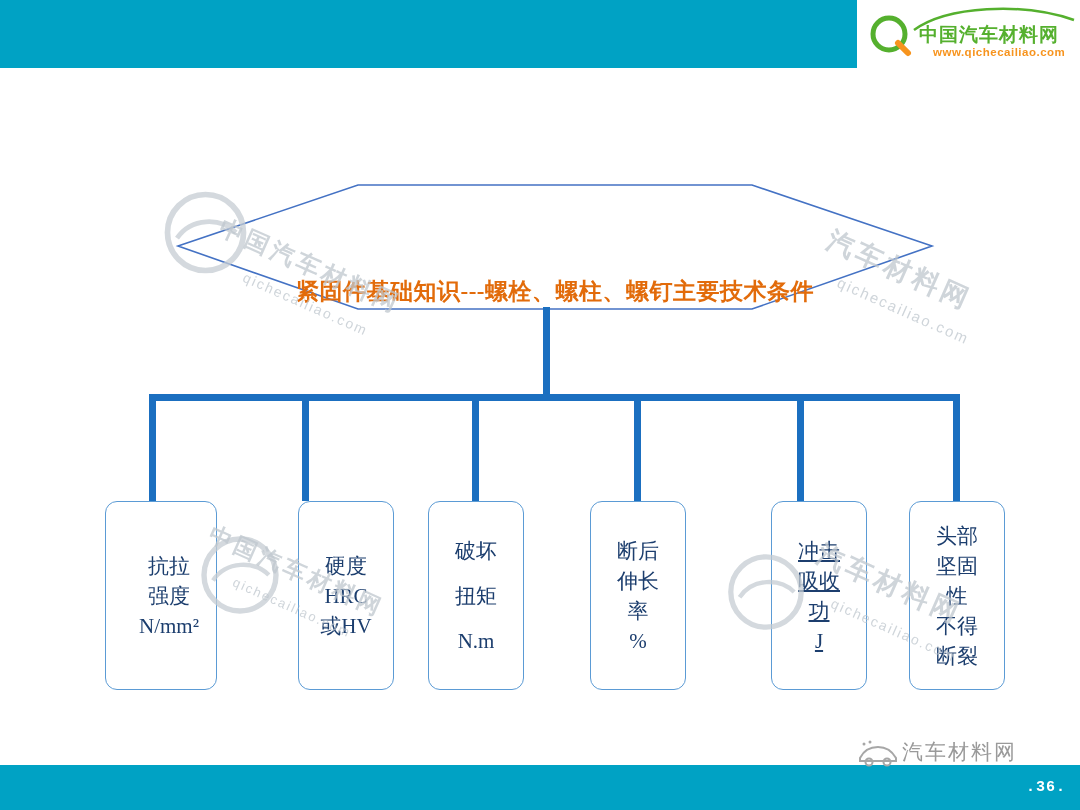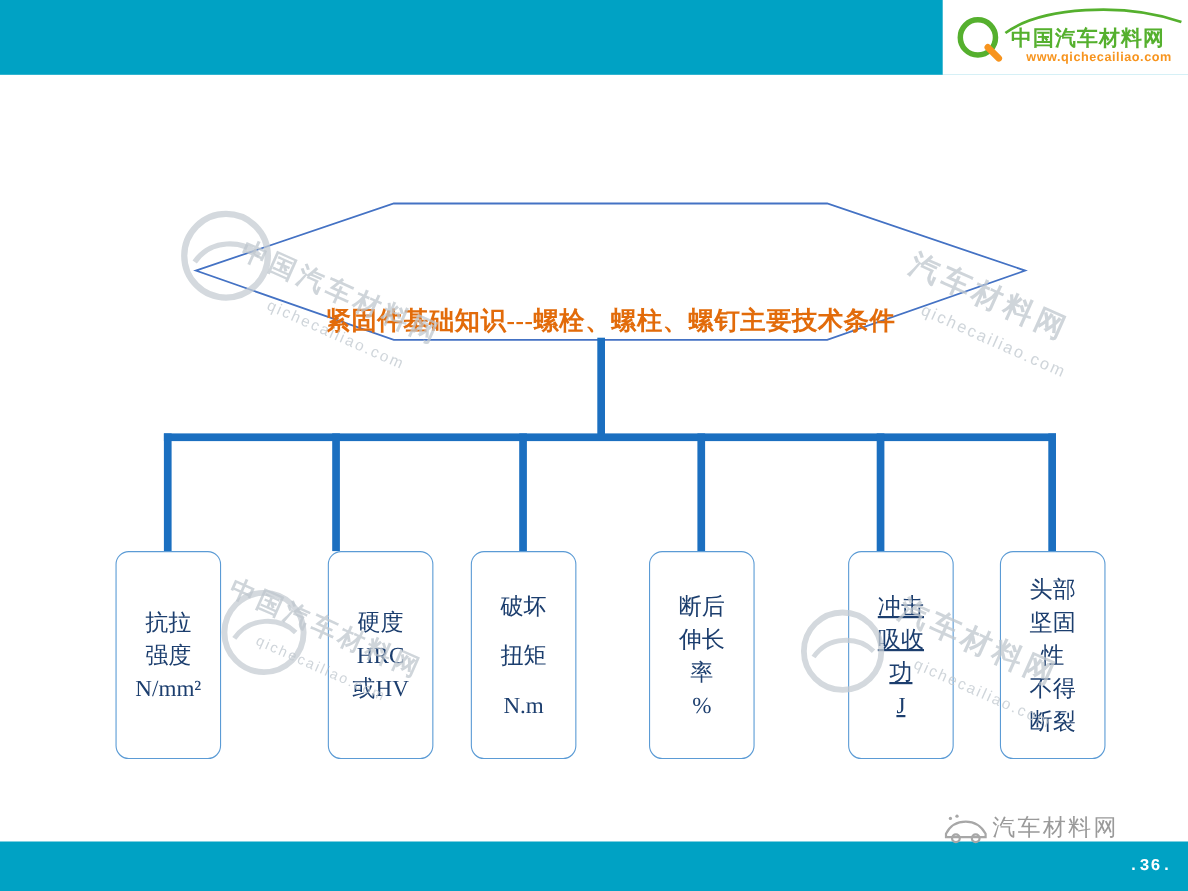--- a/index.html
+++ b/index.html
@@ -83,21 +83,21 @@
 
 <div class="abs cline" style="left:543px;top:307px;width:7px;height:91px;"></div>
 <div class="abs cline" style="left:149px;top:394px;width:811px;height:7px;"></div>
 <div class="abs cline" style="left:149px;top:394px;width:7px;height:107px;"></div>
 <div class="abs cline" style="left:302px;top:394px;width:7px;height:107px;"></div>
 <div class="abs cline" style="left:472px;top:394px;width:7px;height:107px;"></div>
 <div class="abs cline" style="left:634px;top:394px;width:7px;height:107px;"></div>
 <div class="abs cline" style="left:797px;top:394px;width:7px;height:107px;"></div>
 <div class="abs cline" style="left:953px;top:394px;width:7px;height:107px;"></div>
 
-<div class="abs node" style="left:105px;">
+<div class="abs node" style="left:105px;padding-left:16px;">
   <div class="ln">抗拉</div>
   <div class="ln">强度</div>
   <div class="ln">N/mm²</div>
 </div>
 <div class="abs node" style="left:258px;margin-left:40px;">
   <div class="ln">硬度</div>
   <div class="ln">HRC</div>
   <div class="ln">或HV</div>
 </div>
 <div class="abs node" style="left:428px;gap:15px;">

